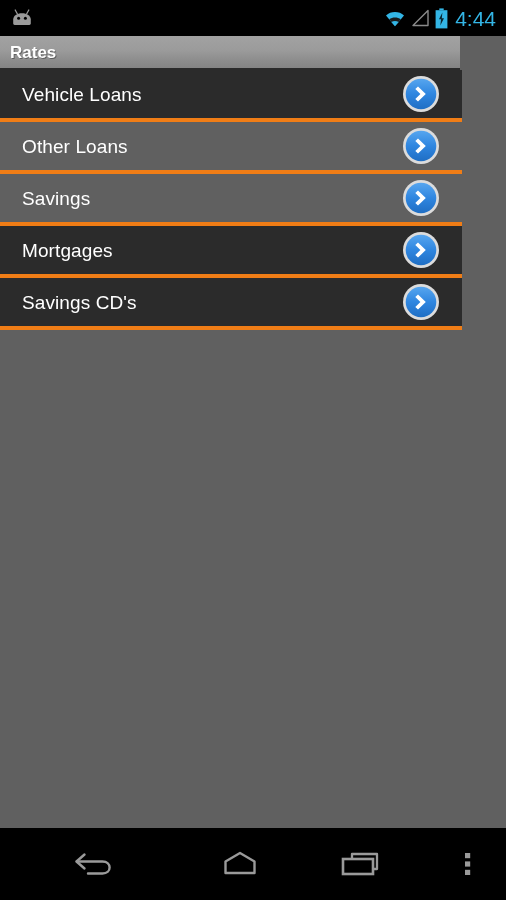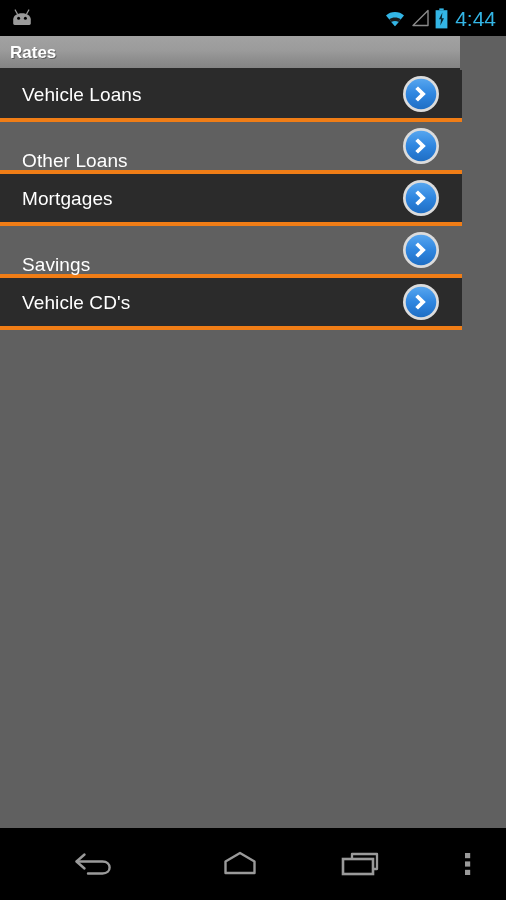--- a/index.html
+++ b/index.html
@@ -93,21 +93,21 @@
   .row {
     position: relative;
     width: 462px;
     height: 52px;
     box-sizing: border-box;
     display: flex;
     align-items: center;
     border-bottom: 4px solid #f07d16;
   }
   .row.dark  { background: #2b2b2b; }
-  .row.light { background: #606060; align-items: flex-end; }
+  .row.light { background: #606060; }
   .row-label {
     color: #ffffff;
     font-size: 19px;
     padding-left: 22px;
     line-height: 1;
     letter-spacing: 0.1px;
     flex: 1 1 auto;
   }
   .chevron-btn {
     position: absolute;
@@ -220,58 +220,58 @@
               <stop offset="100%" stop-color="#1f6ec4"></stop>
             </linearGradient>
           </defs>
           <circle cx="19" cy="19" r="18" fill="#dcdcdc"></circle>
           <circle cx="19" cy="19" r="15.3" fill="url(#cg1)"></circle>
           <path d="M16.0 11.4 L23.8 19.0 L16.0 26.6 L13.3 24.0 L18.4 19.0 L13.3 14.0 Z" fill="#ffffff"></path>
         </svg>
       </span>
     </div>
 
+    <div class="row light">
+      <span class="row-label">Savings</span>
+      <span class="chevron-btn">
+        <svg viewBox="0 0 38 38" xmlns="http://www.w3.org/2000/svg">
+          <defs>
+            <linearGradient id="cg3" x1="0" y1="0" x2="0" y2="1">
+              <stop offset="0%" stop-color="#57a6ef"></stop>
+              <stop offset="50%" stop-color="#2f86e0"></stop>
+              <stop offset="100%" stop-color="#1f6ec4"></stop>
+            </linearGradient>
+          </defs>
+          <circle cx="19" cy="19" r="18" fill="#dcdcdc"></circle>
+          <circle cx="19" cy="19" r="15.3" fill="url(#cg3)"></circle>
+          <path d="M16.0 11.4 L23.8 19.0 L16.0 26.6 L13.3 24.0 L18.4 19.0 L13.3 14.0 Z" fill="#ffffff"></path>
+        </svg>
+      </span>
+    </div>
+
     <div class="row dark">
       <span class="row-label">Mortgages</span>
       <span class="chevron-btn">
         <svg viewBox="0 0 38 38" xmlns="http://www.w3.org/2000/svg">
           <defs>
             <linearGradient id="cg2" x1="0" y1="0" x2="0" y2="1">
               <stop offset="0%" stop-color="#57a6ef"></stop>
               <stop offset="50%" stop-color="#2f86e0"></stop>
               <stop offset="100%" stop-color="#1f6ec4"></stop>
             </linearGradient>
           </defs>
           <circle cx="19" cy="19" r="18" fill="#dcdcdc"></circle>
           <circle cx="19" cy="19" r="15.3" fill="url(#cg2)"></circle>
           <path d="M16.0 11.4 L23.8 19.0 L16.0 26.6 L13.3 24.0 L18.4 19.0 L13.3 14.0 Z" fill="#ffffff"></path>
         </svg>
       </span>
     </div>
 
-    <div class="row light">
-      <span class="row-label">Savings</span>
-      <span class="chevron-btn">
-        <svg viewBox="0 0 38 38" xmlns="http://www.w3.org/2000/svg">
-          <defs>
-            <linearGradient id="cg3" x1="0" y1="0" x2="0" y2="1">
-              <stop offset="0%" stop-color="#57a6ef"></stop>
-              <stop offset="50%" stop-color="#2f86e0"></stop>
-              <stop offset="100%" stop-color="#1f6ec4"></stop>
-            </linearGradient>
-          </defs>
-          <circle cx="19" cy="19" r="18" fill="#dcdcdc"></circle>
-          <circle cx="19" cy="19" r="15.3" fill="url(#cg3)"></circle>
-          <path d="M16.0 11.4 L23.8 19.0 L16.0 26.6 L13.3 24.0 L18.4 19.0 L13.3 14.0 Z" fill="#ffffff"></path>
-        </svg>
-      </span>
-    </div>
-
     <div class="row dark">
-      <span class="row-label">Vehicle CD's</span>
+      <span class="row-label">Savings CD's</span>
       <span class="chevron-btn">
         <svg viewBox="0 0 38 38" xmlns="http://www.w3.org/2000/svg">
           <defs>
             <linearGradient id="cg4" x1="0" y1="0" x2="0" y2="1">
               <stop offset="0%" stop-color="#57a6ef"></stop>
               <stop offset="50%" stop-color="#2f86e0"></stop>
               <stop offset="100%" stop-color="#1f6ec4"></stop>
             </linearGradient>
           </defs>
           <circle cx="19" cy="19" r="18" fill="#dcdcdc"></circle>

